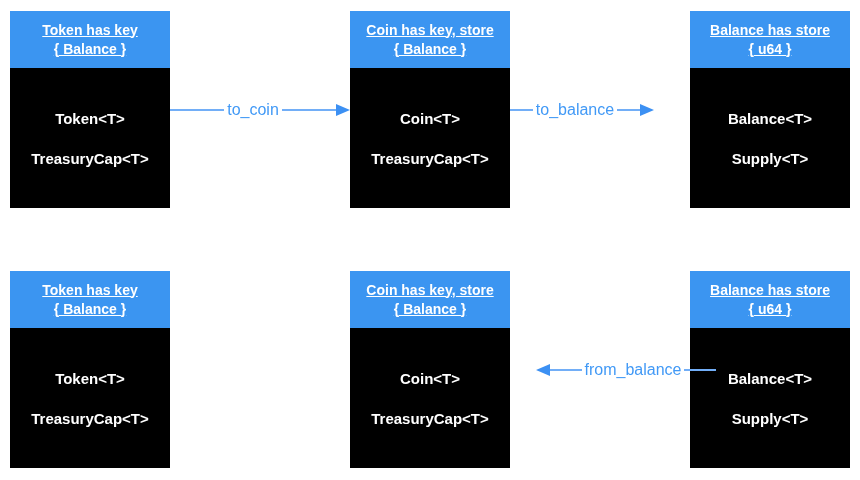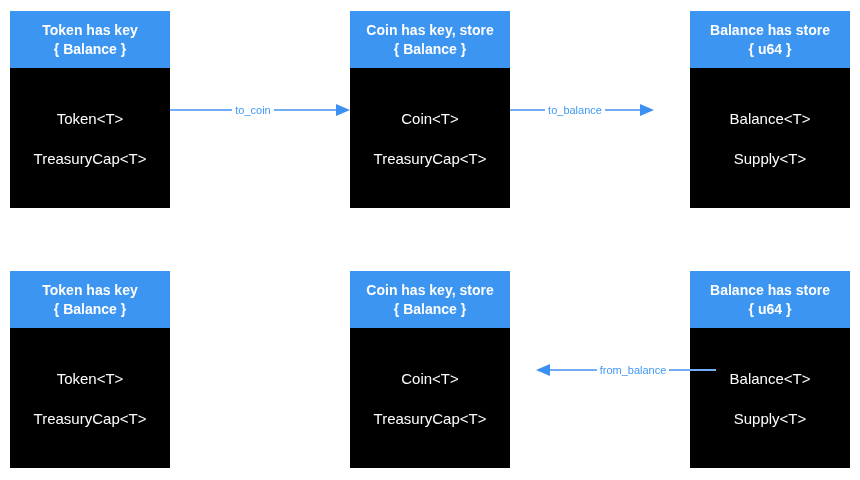--- a/index.html
+++ b/index.html
@@ -26,48 +26,49 @@
     background: var(--header-blue, #3b95f1);
     color: #ffffff;
     font-size: 14px;
     font-weight: 700;
     line-height: 19px;
     display: flex;
     flex-direction: column;
     align-items: center;
     justify-content: center;
     text-align: center;
+    text-decoration: underline;
   }
   .box-body {
     height: 140px;
     background: #000000;
     color: #ffffff;
     font-size: 15px;
-    font-weight: 400;
+    font-weight: 700;
     display: flex;
     flex-direction: column;
     align-items: center;
     justify-content: center;
     gap: 23px;
     text-align: center;
   }
   .arrow {
     position: absolute;
     height: 12px;
     display: flex;
     align-items: center;
   }
   .arrow .line {
     flex: 1;
     height: 2px;
     background: var(--line-blue, #72aef7);
   }
   .arrow .arrow-label {
     color: var(--label-blue, #4199f6);
-    font-size: 11px;
+    font-size: 16px;
     font-weight: 400;
     margin: 0 3px;
     white-space: nowrap;
     line-height: 12px;
   }
   .head {
     width: 0;
     height: 0;
     border-top: 6px solid transparent;
     border-bottom: 6px solid transparent;

